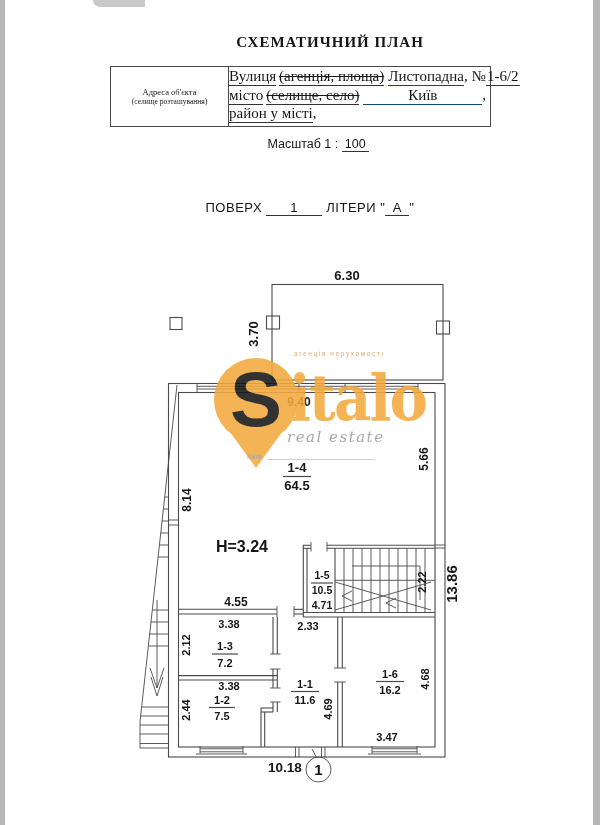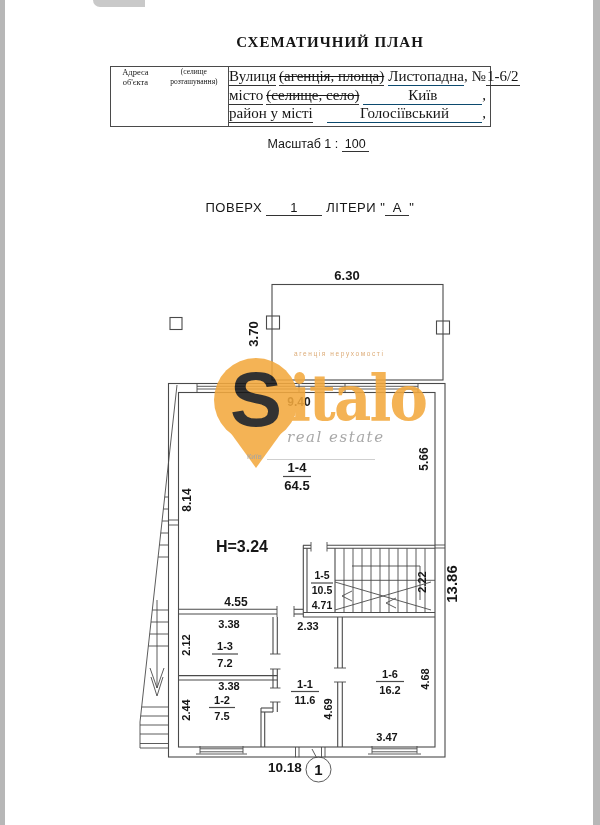--- a/index.html
+++ b/index.html
@@ -8,21 +8,21 @@
   .edge{position:absolute;top:0;height:825px;background:#b7b7b7;}
   #edgeL{left:0;width:5px;} #edgeR{left:593px;width:7px;}
   #notch{position:absolute;left:93px;top:0;width:52px;height:7px;background:#c9c9c9;border-radius:0 0 0 9px;}
 
   
   #title{position:absolute;left:60px;top:34px;width:540px;text-align:center;
          font-family:"Liberation Serif",serif;font-size:15px;font-weight:700;letter-spacing:1px;}
   #addr{position:absolute;left:110px;top:66px;width:379px;height:59px;border:1.2px solid #4a4a4a;
         font-family:"Liberation Serif",serif;}
   #addrL{position:absolute;left:0;top:0;width:117px;height:100%;border-right:1.2px solid #4a4a4a;
-         display:flex;flex-direction:row;justify-content:center;text-align:center;font-size:8.5px;line-height:10px;}
+         display:flex;flex-direction:column;justify-content:center;text-align:center;font-size:8.5px;line-height:10px;}
   #addrL .small{font-size:7.5px;}
   #addrR{position:absolute;left:118px;top:1px;right:4px;}
   .trow{display:flex;align-items:flex-start;font-size:15px;height:18.5px;white-space:nowrap;}
   .trow .u{border-bottom:1px solid #333;}
   .trow .strike{text-decoration:line-through;border-bottom:1px solid #333;margin-left:3px;}
   .trow .fill{flex:1;text-align:center;border-bottom:1px solid #0c4a6e;margin-left:4px;}
   .trow .num{min-width:34px;text-align:center;}
   #scaleLine{position:absolute;left:18px;top:137px;width:600px;text-align:center;font-size:12.5px;}
   #scaleLine .u{border-bottom:1px solid #333;padding:0 3px;}
   #floorLine{position:absolute;left:10px;top:200px;width:600px;text-align:center;font-size:13px;letter-spacing:.5px;}
@@ -71,21 +71,20 @@
         <span class="u num">1-6/2</span>
       </div>
       <div class="trow">
         <span class="u">місто</span>
         <span class="strike">(селище, село)</span>
         <span class="fill"><span>Київ</span></span>
         <span>,</span>
       </div>
       <div class="trow">
         <span class="u">район у місті</span>
-        <span class="fill" style="margin-left:14px;"><span>Голосіївський</span></span>
         <span>,</span>
       </div>
     </div>
   </div>
 
   <div id="scaleLine">
     <span>Масштаб 1 :</span>
     <span class="u">100</span>
   </div>
 

